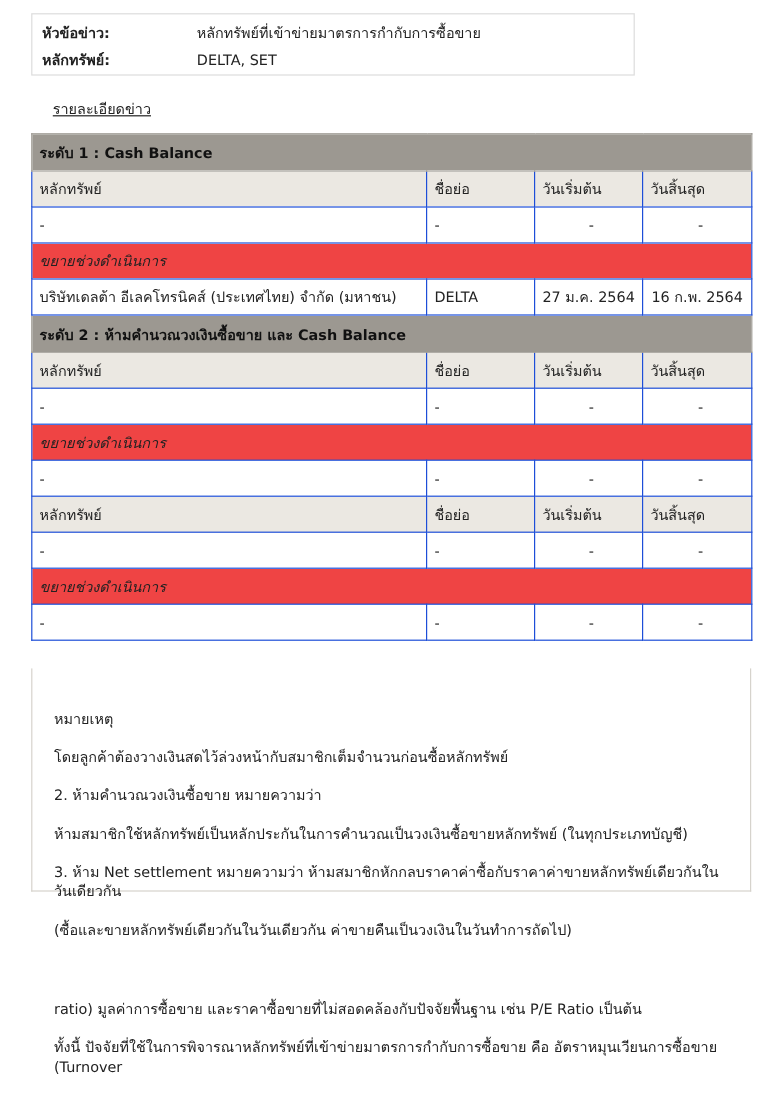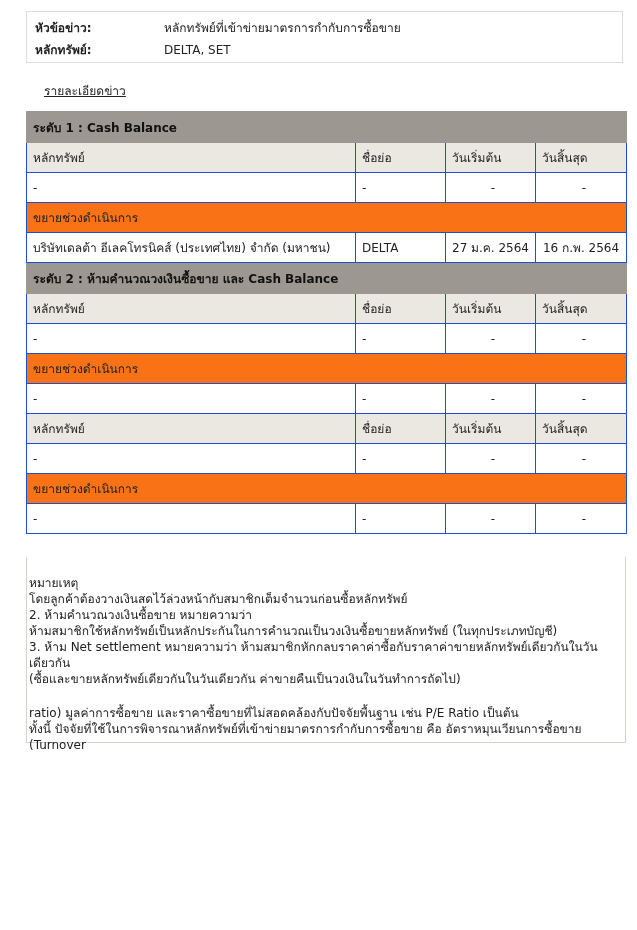--- a/index.html
+++ b/index.html
@@ -2,21 +2,21 @@
 <html><head>
 <meta charset="utf-8">
 <style>
   html, body { margin: 0; padding: 0; background: #ffffff; }
   body {
     width: 637px; height: 930px; position: relative; overflow: hidden;
     font-family: "DejaVu Sans", "Liberation Sans", sans-serif;
     font-size: 12px; color: #222;
   }
   .summary {
-    position: absolute; left: 26px; top: 11px; width: 597px; height: 52px;
+    position: absolute; left: 26px; top: 11px; width: 503px; height: 52px;
     border: 1px solid #dcdcdc; box-sizing: border-box; background: #fff;
   }
   .summary .row { position: absolute; left: 8px; height: 18px; line-height: 18px; font-size: 12px; }
   .summary .row.r1 { top: 7px; }
   .summary .row.r2 { top: 29px; }
   .summary .lbl { position: absolute; left: 0; width: 110px; font-weight: bold; white-space: nowrap; }
   .summary .val { position: absolute; left: 129px; white-space: nowrap; }
 
   .detail-link {
     position: absolute; left: 44px; top: 81px; font-size: 12px; color: #222;
@@ -25,31 +25,31 @@
 
   table.levels {
     position: absolute; left: 26px; top: 111px; width: 600px;
     border-collapse: collapse; table-layout: fixed; font-size: 12px;
   }
   table.levels td { border: 1px solid #1d4ed8; padding: 0 6px; height: 29px; white-space: nowrap; overflow: hidden; }
   table.levels tr.level-head td {
     background: #9c9891; color: #111; font-weight: bold; border-color: #9c9891; height: 30px;
   }
   table.levels tr.col-head td { background: #ebe8e2; }
-  table.levels tr.section td { background: #f97316; }
+  table.levels tr.section td { background: #ef4444; font-style: italic; }
   table.levels tr.data td { background: #ffffff; }
   table.levels td.c-center { text-align: center; }
   table.levels td.c-right { text-align: right; padding-right: 40px; }
 
   .notes {
     position: absolute; left: 26px; top: 557px; width: 600px; height: 186px;
     border: 1px solid #d6d3cc; border-top: none; box-sizing: border-box;
     padding: 18px 2px 0 2px; font-size: 12px; line-height: 16px; color: #222;
   }
-  .notes p { margin: 0; }
+  .notes p { margin: 16px; }
   .notes .spacer { height: 18px; }
 </style>
 </head>
 <body>
 
 <div class="summary">
   <div class="row r1">
     <span class="lbl">หัวข้อข่าว:</span>
     <span class="val">หลักทรัพย์ที่เข้าข่ายมาตรการกำกับการซื้อขาย</span>
   </div>

